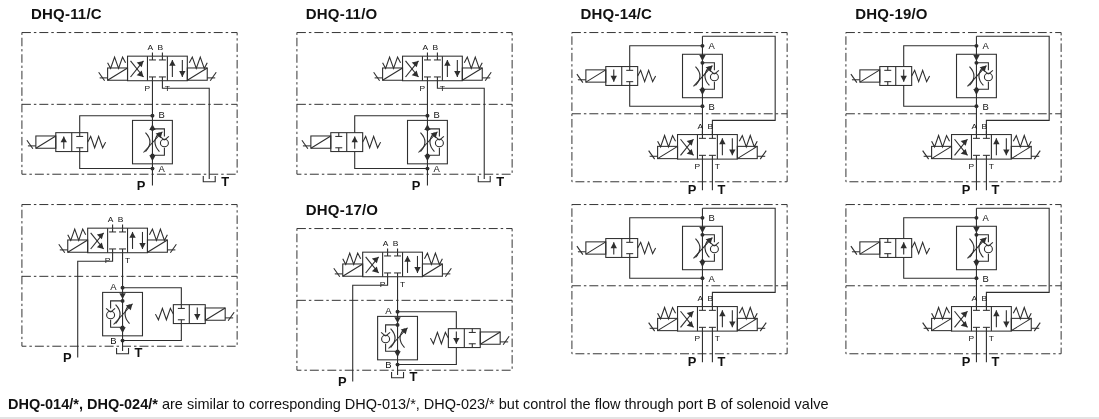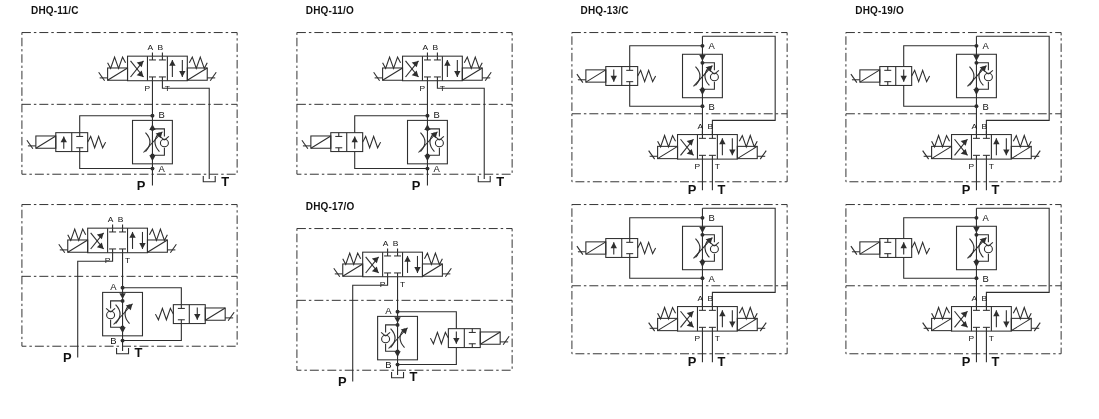--- a/index.html
+++ b/index.html
@@ -2,21 +2,21 @@
 <html><head>
 <meta charset="utf-8">
 <style>
   *{margin:0;padding:0;box-sizing:border-box}
   html,body{background:#fff}
   body{width:1099px;height:419px;font-family:"Liberation Sans",sans-serif;overflow:hidden;
        --line:#2e2e2e;--text:#111111}
   .page{width:1099px;height:419px;background:#fff}
   .grid{display:grid;grid-template-columns:repeat(4,274.75px)}
   .cell{height:196px;position:relative}
-  .dtitle{font-weight:bold;font-size:10px;color:var(--text);padding:5px 0 0 31px;height:24px;letter-spacing:.2px}
+  .dtitle{font-weight:bold;font-size:15px;color:var(--text);padding:5px 0 0 31px;height:24px;letter-spacing:.2px}
   .cell svg{display:block;margin-top:1px}
   svg line,svg polyline,svg rect,svg path,svg circle{stroke:var(--line);stroke-width:1.1;fill:none}
   svg .dd{stroke-dasharray:9 3 2.5 3;stroke-width:1}
   svg .f{fill:var(--line);stroke:none}
   svg text{fill:var(--text);stroke:none;font-family:"Liberation Sans",sans-serif}
   svg .pl{font-size:8.5px}
   svg .jl{font-size:9.5px}
   svg .bl{font-size:13px;font-weight:bold}
   .footer{height:27px;font-size:14.5px;color:var(--text);padding:4px 0 0 8px;border-bottom:2px solid #e3e3e3;background:#fff}
   .footer b{font-weight:bold}
@@ -180,21 +180,21 @@
           <circle cx="153" cy="152" r="2" class="f"></circle>
           <text x="159" y="99" class="jl">B</text>
           <text x="159" y="156" class="jl">A</text>
           <polyline points="163,59 163,67 210,67 210,163"></polyline>
           <polyline points="204,160 204,166 216,166 216,160"></polyline>
           <text x="146" y="175" class="bl" text-anchor="end">P</text>
           <text x="222" y="170" class="bl">T</text>
         </svg>
     </div>
     <div class="cell">
-      <div class="dtitle">DHQ-13/C</div>
+      <div class="dtitle">DHQ-14/C</div>
       <svg width="274" height="170" viewBox="0 0 275 180" preserveAspectRatio="none">
           <rect x="22" y="8" width="216" height="158" class="dd"></rect>
           <line x1="22" y1="94" x2="238" y2="94" class="dd"></line>
           <line x1="153" y1="12" x2="153" y2="116"></line>
           <polyline points="153,12 226,12 226,101 163,101 163,116"></polyline>
           <rect x="133" y="31" width="40" height="46"></rect>
           <path d="M 146 44 Q 155 54 146 64"></path>
           <path d="M 160 44 Q 151 54 160 64"></path>
           <line x1="144" y1="65" x2="163" y2="43"></line>
           <polygon points="163,43 156.2,44.8 161.2,49.8" class="f"></polygon>
@@ -661,13 +661,14 @@
           <text x="161" y="110" class="pl" text-anchor="middle">B</text>
           <text x="148" y="153" class="pl" text-anchor="middle">P</text>
           <text x="168" y="153" class="pl" text-anchor="middle">T</text>
           <line x1="153" y1="142" x2="153" y2="175"></line>
           <line x1="163" y1="142" x2="163" y2="175"></line>
           <text x="147" y="179" class="bl" text-anchor="end">P</text>
           <text x="168" y="179" class="bl">T</text>
         </svg>
     </div>
   </div>
+  <div class="footer"><b>DHQ-014/*, DHQ-024/*</b><span> are similar to corresponding DHQ-013/*, DHQ-023/* but control the flow through port B of solenoid valve</span></div>
 </div>
 
 </body></html>

